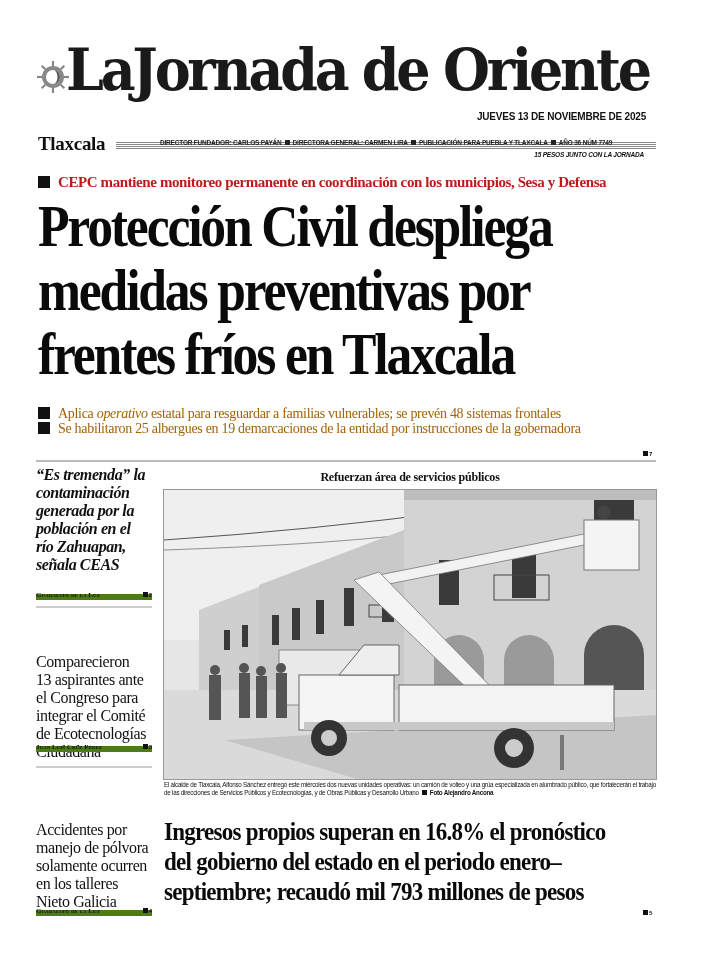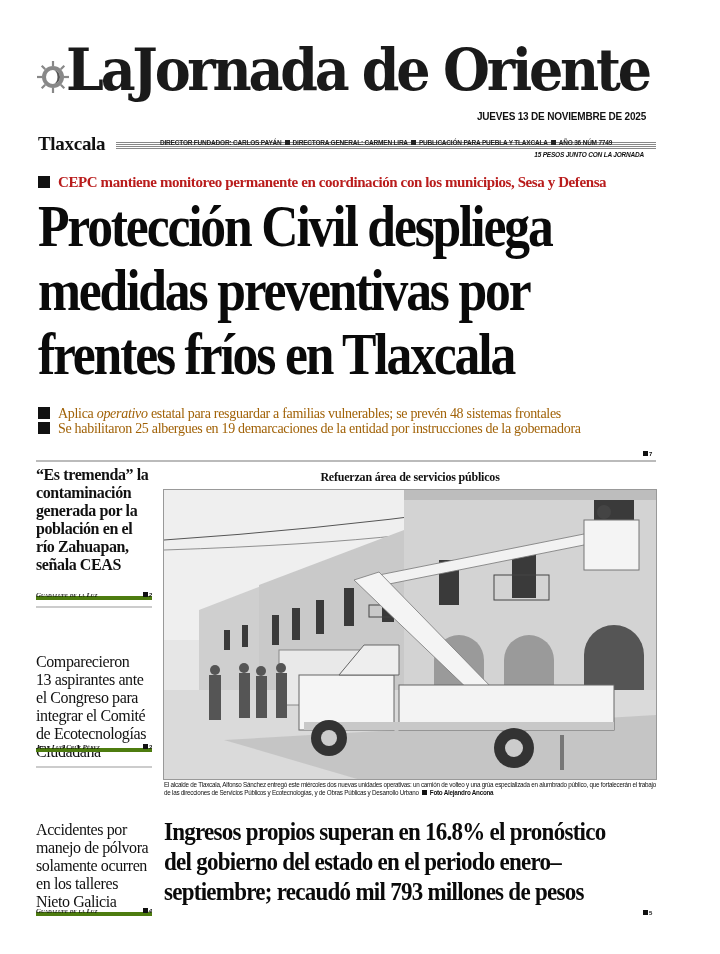--- a/index.html
+++ b/index.html
@@ -36,22 +36,22 @@
 
   .jump { display: inline-block; font-family: "Liberation Sans", sans-serif; font-size: 6px; font-weight: bold; color: #111; }
   .jump .sq { display: inline-block; width: 5px; height: 5px; background: #111; margin-right: 1px; vertical-align: 0; }
 
   .lead-jump { position: absolute; left: 643px; top: 451px; }
   .lead-rule { position: absolute; left: 36px; top: 460px; width: 620px; height: 2px; background: #bbb; }
 
   .col-left { position: absolute; left: 36px; top: 466px; width: 116px; }
   .brief { position: absolute; left: 0; width: 116px; }
   .brief-title { font-size: 16px; line-height: 18px; letter-spacing: -0.4px; color: #111; }
-  .brief-title.bold { font-weight: bold; }
-  .byline-row { position: absolute; left: 0; width: 116px; height: 10px; border-bottom: 4px solid #4d7c0f; font-style: italic; }
+  .brief-title.bold { font-weight: bold; font-style: italic; }
+  .byline-row { position: absolute; left: 0; width: 116px; height: 10px; border-bottom: 6px solid #4d7c0f; }
   .byline { position: absolute; left: 0; top: 1px; font-family: "Liberation Serif", serif; font-weight: bold; font-variant: small-caps; font-size: 7px; color: #111; letter-spacing: 0; }
   .byline-row .jump { position: absolute; right: 0; top: 2px; }
   .brief-rule { position: absolute; left: 0; width: 116px; height: 2px; background: #ccc; }
 
   .photo-head { position: absolute; left: 164px; top: 470px; width: 492px; text-align: center; font-size: 12px; font-weight: bold; color: #111; letter-spacing: -0.2px; }
   .photo { position: absolute; left: 163px; top: 489px; width: 494px; height: 291px; background: #d8d8d8; overflow: hidden; border: 1px solid #999; }
   .photo svg { display: block; }
   .caption { position: absolute; left: 164px; top: 781px; width: 492px; font-family: "Liberation Sans", sans-serif; font-size: 6.3px; line-height: 8px; color: #111; letter-spacing: -0.25px; text-align: justify; }
   .caption .sq { display: inline-block; width: 5px; height: 5px; background: #111; margin: 0 3px; }
   .caption .credit { font-weight: bold; }

